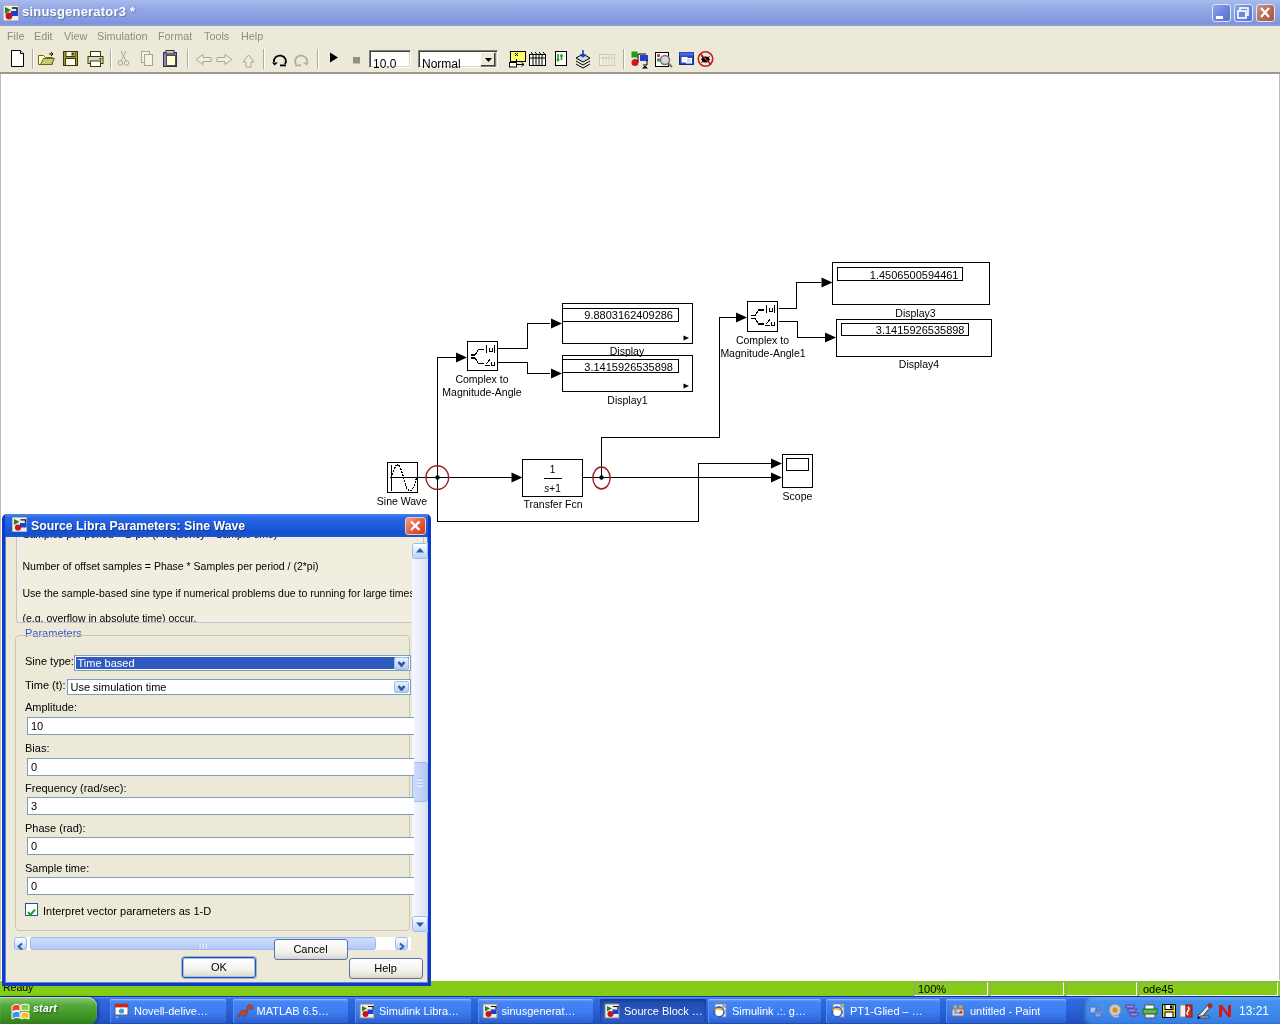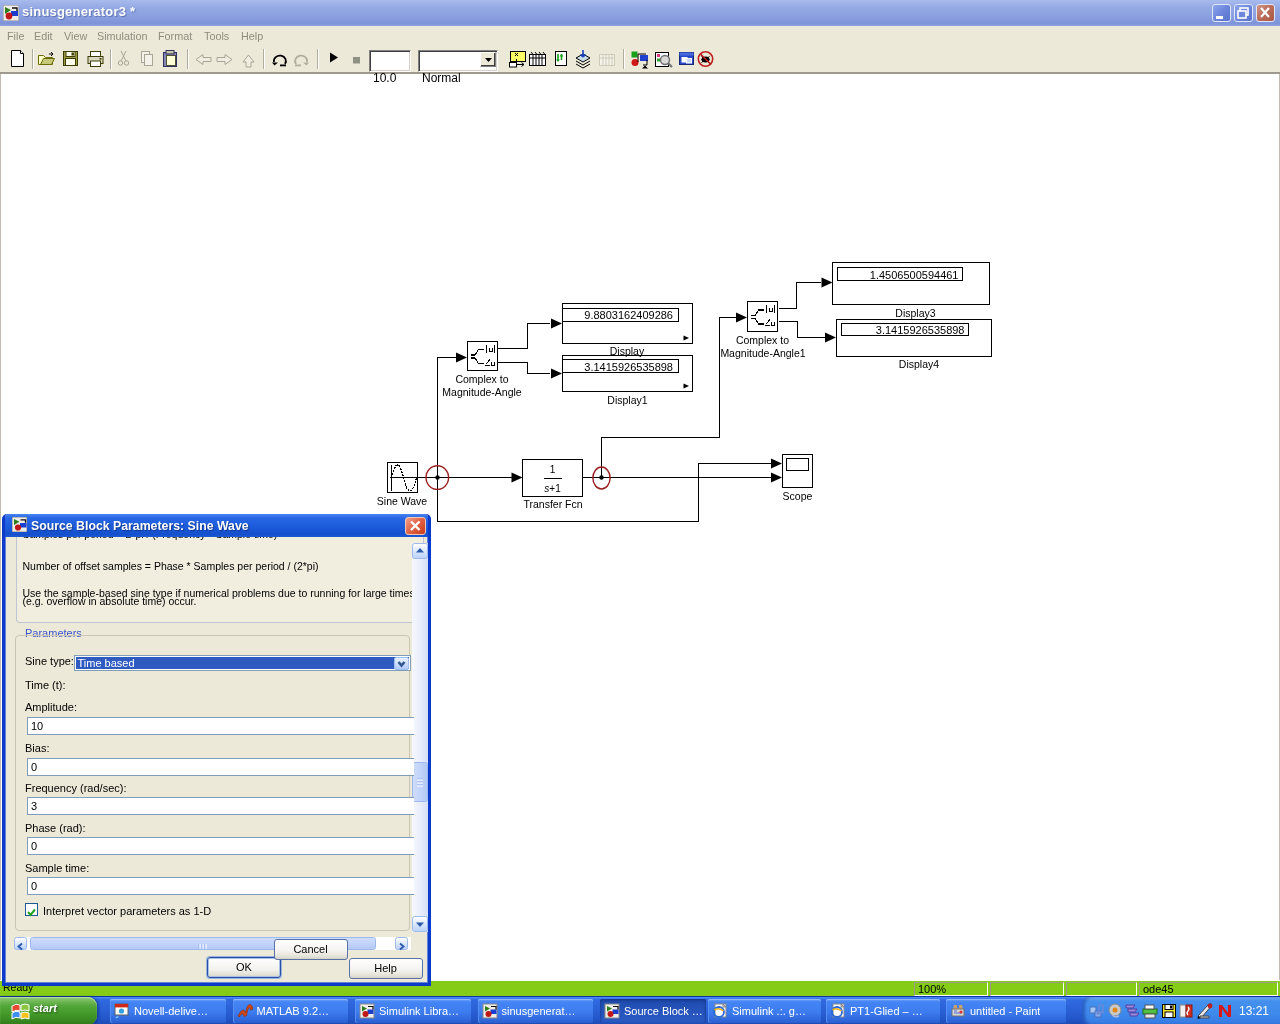--- a/index.html
+++ b/index.html
@@ -10,21 +10,21 @@
 #title .txt{left:22px;top:4px;color:#fff;font-size:13px;font-weight:bold;letter-spacing:.2px;text-shadow:1px 1px 1px rgba(40,60,120,.45)}
 .wbtn{top:4px;width:19px;height:18px;border-radius:3px;border:1px solid #dfe6f7;color:#fff;font-size:11px;text-align:center;line-height:16px}
 #bmin{left:1212px;background:linear-gradient(135deg,#8ea6ea 0%,#6c86dd 50%,#5871c9 100%)}
 #bmax{left:1234px;background:linear-gradient(135deg,#8ea6ea 0%,#6c86dd 50%,#5871c9 100%)}
 #bclose{left:1256px;background:linear-gradient(135deg,#d09587 0%,#bd6f5c 45%,#a85743 100%)}
 
 #menu{left:0;top:26px;width:1280px;height:20px;background:#ece9d8;color:#8f8c7f;font-size:10.8px}
 #menu span{position:absolute;top:4px}
 
 #tbar{left:0;top:46px;width:1280px;height:28px;background:#ece9d8;border-bottom:2px solid #9d9a8d}
-.tfield{top:5px;height:18px;background:#fff;border:1px solid;border-color:#808080 #fff #fff #808080;box-shadow:inset 1px 1px 0 #404040,inset -1px -1px 0 #d4d0c8;font-size:12px;color:#000;padding:20px 0 0 3px}
+.tfield{top:5px;height:18px;background:#fff;border:1px solid;border-color:#808080 #fff #fff #808080;box-shadow:inset 1px 1px 0 #404040,inset -1px -1px 0 #d4d0c8;font-size:12px;color:#000;padding:6px 0 0 3px}
 
 #canvas{left:0;top:74px;width:1280px;height:906px;background:#fff;border-left:1px solid #c0bdb0;border-right:1px solid #c0bdb0}
 
 #status{left:0;top:980px;width:1280px;height:16px;background:#84cc16;font-size:11px;color:#000;border-top:1px solid #fff}
 .spanel{top:1px;height:14px;border:1px solid;border-color:#9d9a8d #fff #fff #9d9a8d;padding:0 3px;font-size:11px}
 
 #task{left:0;top:996px;width:1280px;height:28px;background:linear-gradient(180deg,#4f8df8 0%,#3069e0 10%,#2a60d6 50%,#2256c8 82%,#1d4cb5 100%);border-top:1px solid #0c31a8}
 #startbtn{left:0;top:0;width:97px;height:28px;border-radius:0 9px 9px 0;background:linear-gradient(180deg,#8fca74 0%,#55a83c 30%,#469c2c 55%,#3a8c22 80%,#2f7a1a 100%);box-shadow:inset 0 1px 1px #b8e0a0,2px 0 3px rgba(0,20,80,.4);color:#fff;font-size:11px;font-weight:bold;font-style:italic}
 #startbtn .st{position:absolute;left:33px;top:5px;text-shadow:1px 1px 2px rgba(0,40,0,.6)}
 .tkb{top:2px;width:115.5px;height:24px;border-radius:2px;background:linear-gradient(180deg,#71a7fa 0%,#4584f4 12%,#3c7cf0 55%,#2f67da 88%,#2a5ecf 100%);box-shadow:inset 0 1px 0 #8cb8fc,inset 1px 0 0 #5590f2;color:#fff;font-size:11px}
@@ -332,21 +332,21 @@
           <rect x="1" y="1" width="13" height="3.4" fill="#d02818"></rect>
           <path d="M3 13 q-1 2 -2 2 q2 .5 4-1 Z" fill="#8ac8f0"></path>
           <circle cx="7.5" cy="8" r="2.6" fill="#30a0e0"></circle>
         </svg>
         <span class="lab">Novell-delive…</span>
       </div>
  <div class="abs tkb" style="left:232.5px">
         <svg width="16" height="16">
           <path d="M1 13 q3-6 5-6 q1.5 0 2.5 2.5 q1.5-8 4.5-8 q2 0 3 4.5 l-2.5 1 q-.5-2.5-1-2.5 q-1.5 0-3 8 l-2.5 1 q-.7-2.8-1.7-2.8 q-1.3 0-3 3.3 Z" fill="#d04818" stroke="#8a2808" stroke-width=".6"></path>
         </svg>
-        <span class="lab">MATLAB  9.2…</span>
+        <span class="lab">MATLAB  6.5…</span>
       </div>
  <div class="abs tkb" style="left:355px">
         <svg width="16" height="16">
           <rect x="1" y="1" width="14" height="14" fill="#f0eeea" stroke="#888"></rect>
           <path d="M3 3 L8 5.5 L3 8.5 Z" fill="#2e7d1e"></path>
           <rect x="8.5" y="6.5" width="6" height="4.5" fill="#1a3fd0"></rect>
           <circle cx="6.5" cy="11" r="3" fill="#c01818"></circle>
           <path d="M9 3.5 h5 v3" fill="none" stroke="#111" stroke-width="1.2"></path>
         </svg>
         <span class="lab">Simulink Libra…</span>
@@ -445,30 +445,30 @@
 </div>
 <div class="abs" id="dlg">
  <div class="abs" id="dtitle">
   <svg class="abs" style="left:7px;top:3px" width="15" height="15">
           <rect x="0" y="0" width="15" height="15" fill="#f0eeea" stroke="#888"></rect>
           <path d="M2 2 L7.5 4.8 L2 8 Z" fill="#2e7d1e"></path>
           <rect x="8" y="6" width="6.5" height="4.5" fill="#1a3fd0"></rect>
           <circle cx="6" cy="10.5" r="3.1" fill="#c01818"></circle>
           <path d="M8.5 2.8 h5 v3" fill="none" stroke="#111" stroke-width="1.3"></path>
         </svg>
-  <span class="tt">Source Block Parameters: Sine Wave</span>
+  <span class="tt">Source Libra Parameters: Sine Wave</span>
   <div id="dclose"><svg width="19" height="16">
             <path d="M5 3.5 L13.5 12 M13.5 3.5 L5 12" stroke="#fff" stroke-width="2.4"></path>
           </svg></div>
  </div>
  <div class="abs" style="left:10.5px;top:23px;width:408px;height:85.5px;background:#f1eee0;border:1px solid #bfc5d2;border-top:none;border-radius:0 0 4px 4px;overflow:hidden;font-size:10.5px;color:#000">
   <div class="abs" style="left:6px;top:-9px">Samples per period = 2*pi / (Frequency * Sample time)</div>
   <div class="abs" style="left:6px;top:22.5px">Number of offset samples = Phase * Samples per period / (2*pi)</div>
   <div class="abs" style="left:6px;top:49.5px;width:420px">Use the sample-based sine type if numerical problems due to running for large times</div>
-  <div class="abs" style="left:6px;top:58px">(e.g. overflow in absolute time) occur.</div>
+  <div class="abs" style="left:6px;top:75px">(e.g. overflow in absolute time) occur.</div>
  </div>
  <div class="abs" id="vscroll">
   <div class="sbtn" style="left:0;top:0;width:16px;height:16px"><svg width="14" height="14">
             <path d="M7 4 l4 4.5 h-8 Z" fill="#2b5aab"></path>
           </svg></div>
   <div class="sbtn" style="left:0;top:373.5px;width:16px;height:16px"><svg width="14" height="14">
             <path d="M7 10 l4-4.5 h-8 Z" fill="#2b5aab"></path>
           </svg></div>
   <div class="sbtn" style="left:0;top:219.5px;width:16px;height:40px;background:linear-gradient(90deg,#cfdcfb 0%,#c2d4fa 50%,#b4c8f6 100%)"><svg width="14" height="38">
             <g stroke="#96b2ef">
@@ -477,20 +477,23 @@
             </g>
           </svg></div>
  </div>
  <div class="dlab" style="left:20px;top:112.5px;color:#3b55cc">Parameters</div>
  <div class="abs" style="left:10px;top:120.5px;width:395px;height:296.5px;border:1px solid #c9c5b2;border-radius:4px"></div>
  <div class="dlab" style="left:20px;top:141px">Sine type:</div>
  <div class="combo" style="left:68.5px;top:141px;width:337.5px;background:#2f5bc0;box-shadow:inset 0 0 0 1px #fff"><span style="color:#fff">Time based</span><div class="cbtn"><svg width="13" height="11">
             <path d="M3.5 4 L6.5 7.5 L9.5 4" stroke="#33568e" stroke-width="2.6" fill="none"></path>
           </svg></div></div>
  <div class="dlab" style="left:20px;top:165px">Time (t):</div>
+ <div class="combo" style="left:61.5px;top:164.5px;width:344.5px">Use simulation time<div class="cbtn"><svg width="13" height="11">
+            <path d="M3.5 4 L6.5 7.5 L9.5 4" stroke="#33568e" stroke-width="2.6" fill="none"></path>
+          </svg></div></div>
  <div class="dlab" style="left:20px;top:187px">Amplitude:</div>
  <div class="dfield" style="top:202.5px">10</div>
  <div class="dlab" style="left:20px;top:228px">Bias:</div>
  <div class="dfield" style="top:243.5px">0</div>
  <div class="dlab" style="left:20px;top:268px">Frequency (rad/sec):</div>
  <div class="dfield" style="top:283px">3</div>
  <div class="dlab" style="left:20px;top:308px">Phase (rad):</div>
  <div class="dfield" style="top:323px">0</div>
  <div class="dlab" style="left:20px;top:348px">Sample time:</div>
  <div class="dfield" style="top:363px">0</div>
@@ -505,16 +508,16 @@
   <div class="sbtn" style="left:13px;top:0;width:346px;height:13px;background:linear-gradient(180deg,#cfdcfb 0%,#c2d4fa 50%,#b4c8f6 100%)"><svg width="346" height="11">
             <g stroke="#96b2ef">
               <path d="M168 3 v5 M171 3 v5 M174 3 v5"></path>
               <path d="M169 3 v5 M172 3 v5 M175 3 v5" stroke="#fff"></path>
             </g>
           </svg></div>
   <div class="sbtn" style="left:378px;top:0;width:13px;height:13px"><svg width="11" height="11">
             <path d="M4 2.5 L7.5 5.5 L4 8.5" stroke="#2b5aab" stroke-width="1.8" fill="none"></path>
           </svg></div>
  </div>
- <div class="dbtn" style="left:202px;top:442.5px;border:1px solid #2a4fa0;box-shadow:0 0 0 1px #96b4e4,inset 0 0 0 1px #a8c0e8">OK</div>
+ <div class="dbtn" style="left:177px;top:442.5px;border:1px solid #2a4fa0;box-shadow:0 0 0 1px #96b4e4,inset 0 0 0 1px #a8c0e8">OK</div>
  <div class="dbtn" style="left:268.5px;top:425px">Cancel</div>
  <div class="dbtn" style="left:343.5px;top:443.5px">Help</div>
 </div>
 </div>
 </body></html>

